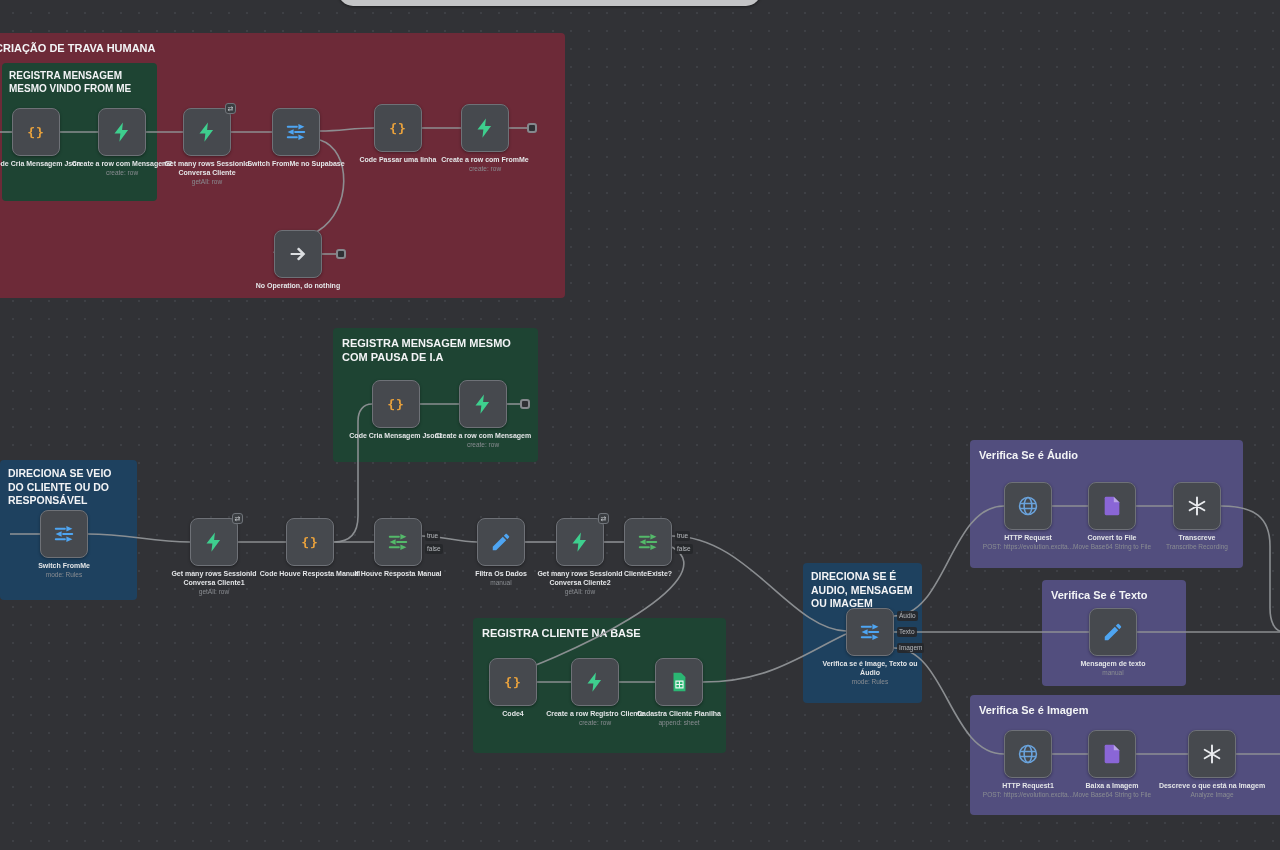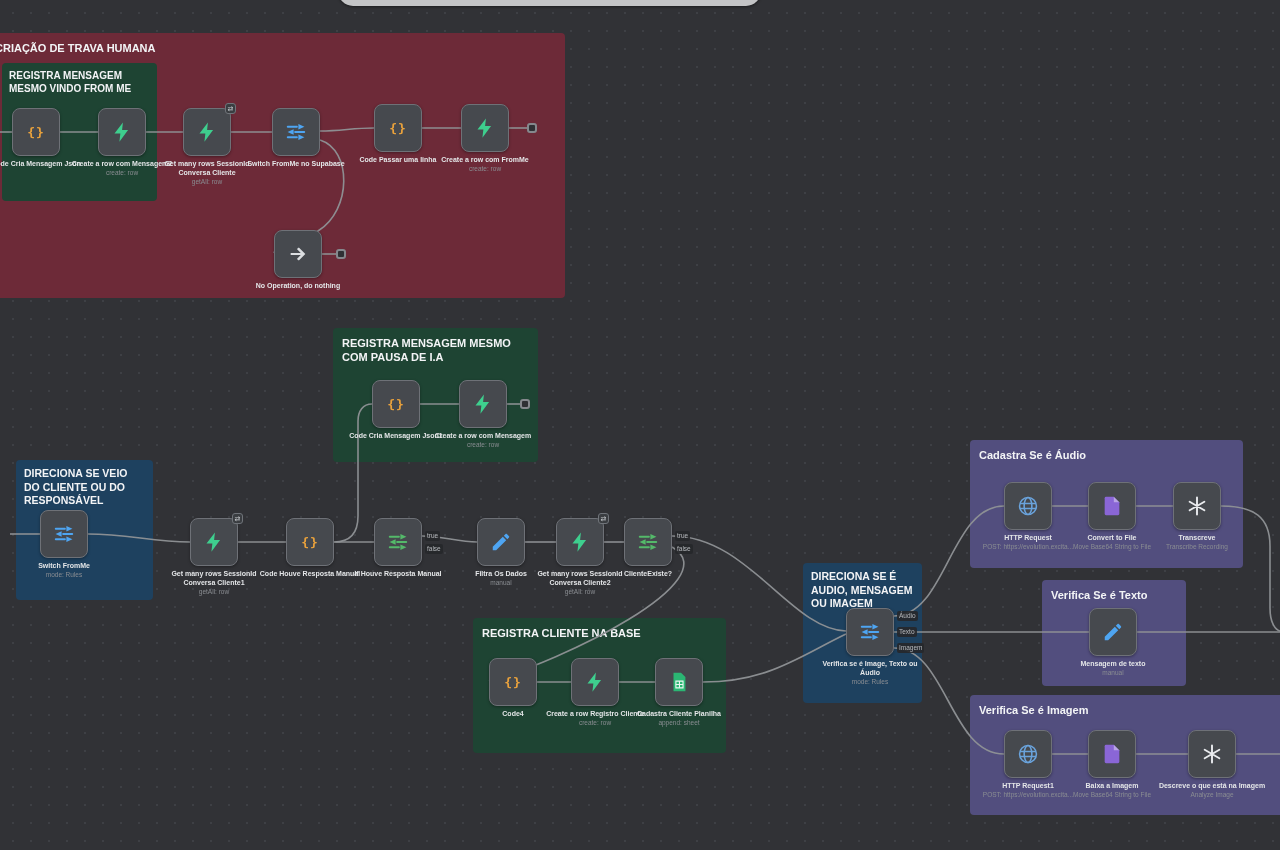--- a/index.html
+++ b/index.html
@@ -82,31 +82,31 @@
 
   <div class="group red" style="left:-14px;top:33px;width:579px;height:265px">
     <div class="group-title">CRIAÇÃO DE TRAVA HUMANA</div>
   </div>
   <div class="group green" style="left:2px;top:63px;width:155px;height:138px">
     <div class="group-title" style="font-size:10px;padding:6px 7px">REGISTRA MENSAGEM MESMO VINDO FROM ME</div>
   </div>
   <div class="group green" style="left:333px;top:328px;width:205px;height:134px">
     <div class="group-title">REGISTRA MENSAGEM MESMO COM PAUSA DE I.A</div>
   </div>
-  <div class="group blue" style="left:16px;top:460px;width:137px;height:140px">
+  <div class="group blue" style="left:0px;top:460px;width:137px;height:140px">
     <div class="group-title" style="font-size:10.5px;padding:7px 8px">DIRECIONA SE VEIO DO CLIENTE OU DO RESPONSÁVEL</div>
   </div>
   <div class="group green" style="left:473px;top:618px;width:253px;height:135px">
     <div class="group-title">REGISTRA CLIENTE NA BASE</div>
   </div>
   <div class="group blue" style="left:803px;top:563px;width:119px;height:140px">
     <div class="group-title" style="font-size:10.5px;padding:7px 8px">DIRECIONA SE É AUDIO, MENSAGEM OU IMAGEM</div>
   </div>
   <div class="group purple" style="left:970px;top:440px;width:273px;height:128px">
-    <div class="group-title">Cadastra Se é Áudio</div>
+    <div class="group-title">Verifica Se é Áudio</div>
   </div>
   <div class="group purple" style="left:1042px;top:580px;width:144px;height:106px">
     <div class="group-title">Verifica Se é Texto</div>
   </div>
   <div class="group purple" style="left:970px;top:695px;width:318px;height:120px">
     <div class="group-title">Verifica Se é Imagem</div>
   </div>
 
   <svg class="edges" width="1280" height="850">
     <path d="M0 132 H12"></path>

